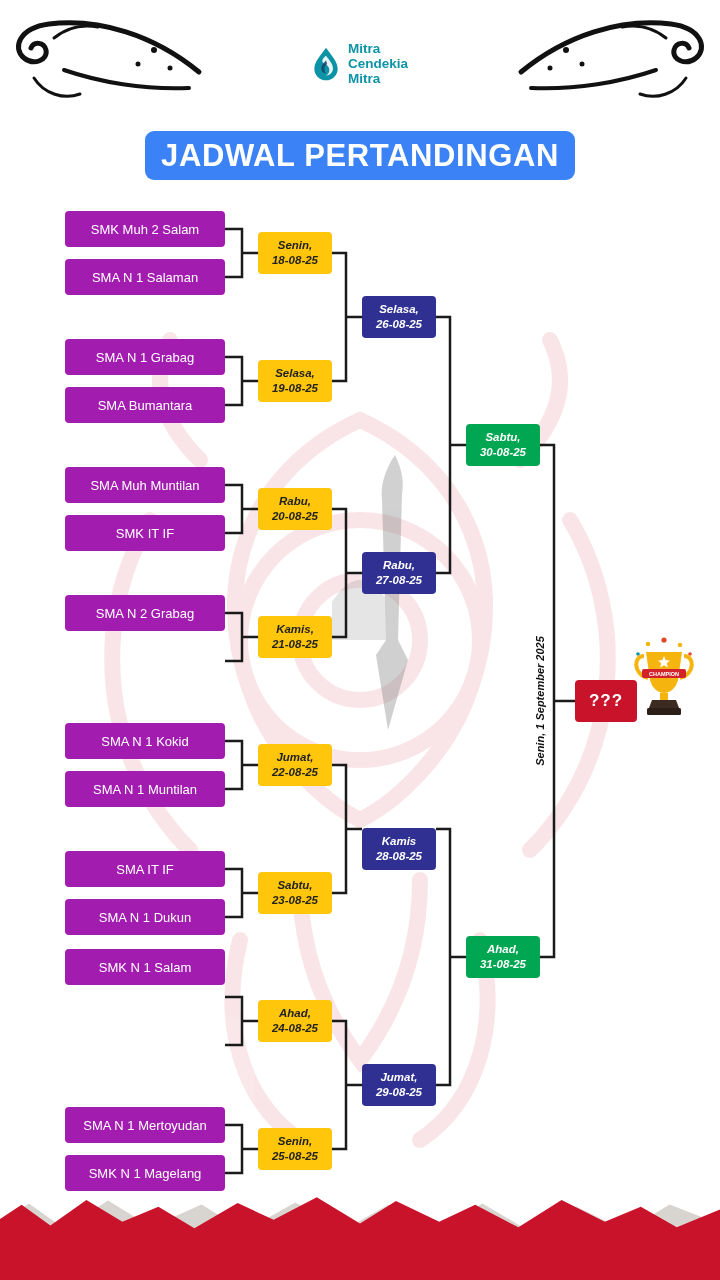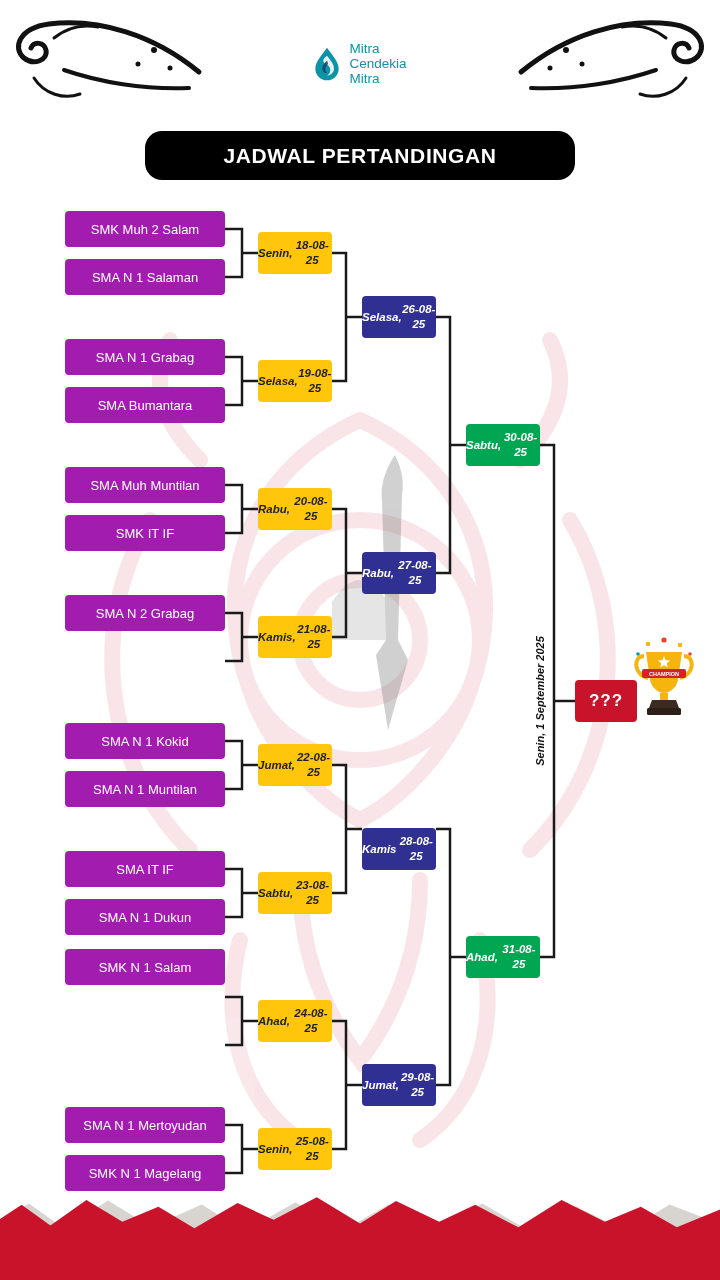--- a/index.html
+++ b/index.html
@@ -4,35 +4,35 @@
 <style>
   html,body{margin:0;padding:0;background:#ffffff;}
   .canvas{
     position:relative;width:720px;height:1280px;background:#ffffff;
     overflow:hidden;font-family:"Liberation Sans", sans-serif;
   }
   .flourish{position:absolute;top:10px;}
   .flourish.left{left:4px;}
   .flourish.right{right:4px;transform:scaleX(-1);}
   .logo{position:absolute;left:0;top:42px;width:720px;display:flex;justify-content:center;align-items:center;gap:8px;}
-  .logo-text{color:#0d93a6;font-weight:normal;font-size:13.5px;line-height:1.1;}
+  .logo-text{color:#0d93a6;font-weight:bold;font-size:13.5px;line-height:1.1;}
   .title-banner{
-    position:absolute;left:145px;top:131px;width:430px;height:49px;border-radius:17px;
-    background:#000000;color:#ffffff;display:flex;align-items:center;justify-content:center;
-    font-size:21px;font-weight:bold;letter-spacing:0.6px;
+    position:absolute;left:145px;top:131px;width:430px;height:49px;border-radius:9px;
+    background:#3b82f6;color:#ffffff;display:flex;align-items:center;justify-content:center;
+    font-size:31px;font-weight:bold;letter-spacing:0.6px;
   }
   .watermark{position:absolute;left:0;top:0;pointer-events:none;}
   .lines{position:absolute;left:0;top:0;}
   .team{
     position:absolute;left:65px;width:160px;height:36px;border-radius:4px;background:#a21caf;
     color:#ffffff;display:flex;align-items:center;justify-content:center;
     font-size:13px;font-weight:500;text-align:center;
   }
   .date-box{
-    position:absolute;width:74px;height:42px;border-radius:4px;display:flex;flex-direction:row;
+    position:absolute;width:74px;height:42px;border-radius:4px;display:flex;flex-direction:column;
     align-items:center;justify-content:center;font-style:italic;font-size:11.5px;font-weight:600;line-height:1.3;
     text-align:center;
   }
   .yellow{left:258px;background:#ffc60b;color:#222222;}
   .blue{left:362px;background:#2f3091;color:#ffffff;}
   .green{left:466px;background:#00a651;color:#ffffff;}
   .final-box{
     position:absolute;left:575px;top:680px;width:62px;height:42px;border-radius:4px;background:#c9132b;
     color:#ffffff;display:flex;align-items:center;justify-content:center;font-weight:bold;font-size:17px;letter-spacing:1px;
   }

